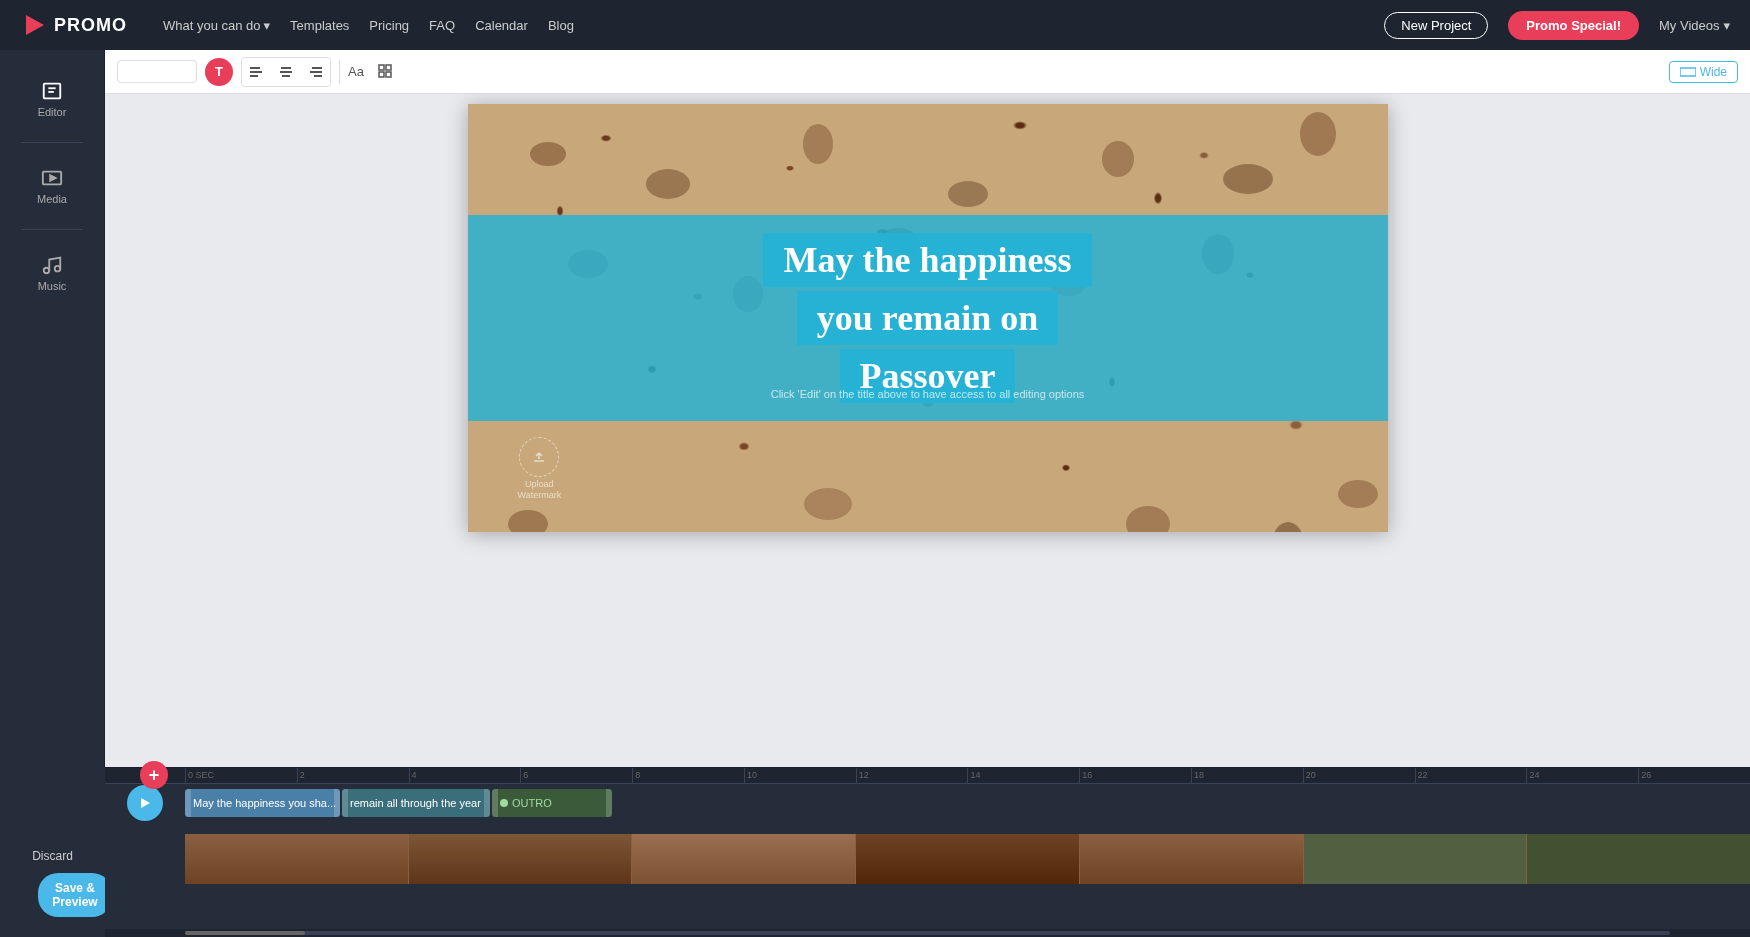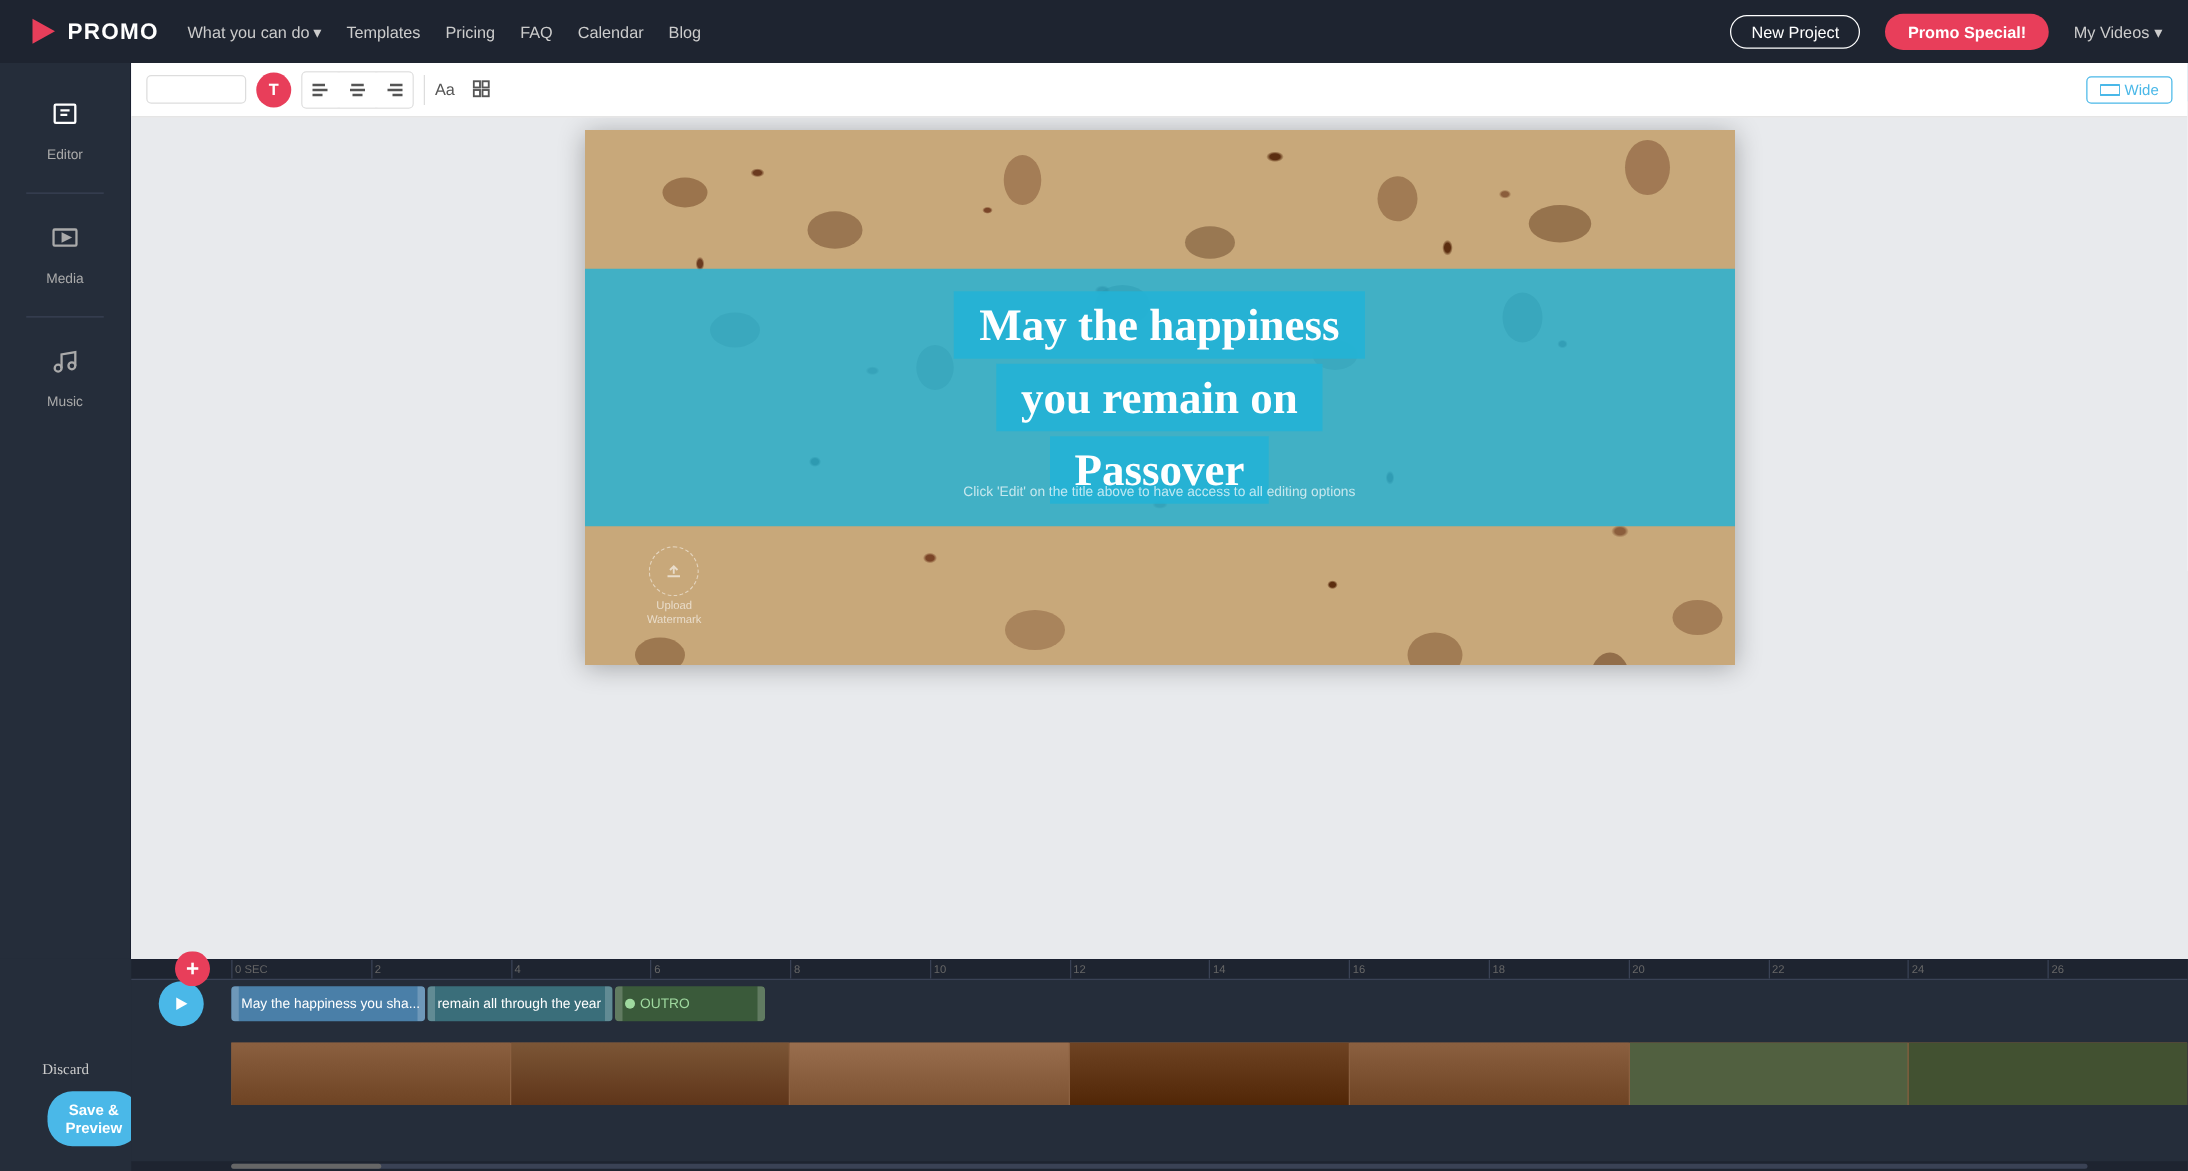--- a/index.html
+++ b/index.html
@@ -4,21 +4,21 @@
   <style>
     * { box-sizing: border-box; margin: 0; padding: 0; }
     body { font-family: 'Arial', sans-serif; background: #1e2430; color: #fff; overflow: hidden; width: 1750px; height: 937px; }
 
     
     .top-nav {
       display: flex; align-items: center; height: 50px;
       background: #1e2430; padding: 0 20px; gap: 20px;
       position: fixed; top: 0; left: 0; right: 0; z-index: 100;
     }
-    .logo { display: flex; align-items: center; gap: 6px; margin-right: 3px; }
+    .logo { display: flex; align-items: center; gap: 6px; margin-right: 16px; }
     .logo-icon { width: 28px; height: 28px; }
     .logo-text { color: #fff; font-weight: bold; font-size: 18px; letter-spacing: 1px; }
     .nav-item { color: #ccc; font-size: 13px; cursor: pointer; display: flex; align-items: center; gap: 3px; }
     .nav-spacer { flex: 1; }
     .btn-new-project {
       border: 1.5px solid #fff; background: transparent; color: #fff;
       border-radius: 20px; padding: 5px 16px; font-size: 13px; cursor: pointer;
     }
     .btn-promo-special {
       background: #e83e5a; color: #fff; border: none;
@@ -28,21 +28,21 @@
       background: transparent; color: #ccc; border: none; font-size: 13px; cursor: pointer; display: flex; align-items: center; gap: 4px;
     }
 
     
     .left-sidebar {
       position: fixed; top: 50px; left: 0; width: 105px; height: calc(100% - 50px);
       background: #252d3a; display: flex; flex-direction: column; align-items: center;
       padding-top: 20px; gap: 10px; border-right: 1px solid #1a2030;
     }
     .sidebar-item {
-      display: flex; flex-direction: column; align-items: center; gap: 16px;
+      display: flex; flex-direction: column; align-items: center; gap: 4px;
       padding: 10px 0; width: 100%; cursor: pointer; color: #aaa; font-size: 11px;
     }
     .sidebar-item svg { width: 22px; height: 22px; }
     .sidebar-divider { width: 60%; height: 1px; background: #3a4255; margin: 4px 0; }
 
     
     .main-content {
       position: fixed; top: 50px; left: 105px; right: 0; bottom: 0;
       display: flex; flex-direction: column;
     }
@@ -279,21 +279,21 @@
       display: flex; gap: 1px; overflow: hidden; position: relative;
     }
     .video-thumb { flex: 1; background: #6b4020; min-width: 0; }
 
     
     .bottom-actions {
       position: fixed; bottom: 0; left: 0; width: 105px; height: 170px;
       background: #252d3a; display: flex; flex-direction: column; align-items: center;
       justify-content: flex-end; padding-bottom: 20px; gap: 10px;
     }
-    .btn-discard { background: transparent; color: #ccc; border: none; font-size: 12px; cursor: pointer; font-family: Liberation Serif, serif; }
+    .btn-discard { background: transparent; color: #ccc; border: none; font-size: 12px; cursor: pointer; }
     .btn-save { background: #4ab8e8; color: #fff; border: none; border-radius: 20px; padding: 8px 14px; font-size: 12px; cursor: pointer; font-weight: bold; margin-left: 45px; }
 
     
     .timeline-scrollbar {
       height: 8px; background: #1e2430; display: flex; align-items: center; padding: 0 80px;
     }
     .scrollbar-track { flex: 1; height: 4px; background: #3a4255; border-radius: 2px; position: relative; }
     .scrollbar-thumb { width: 120px; height: 4px; background: #666; border-radius: 2px; }
   </style>
 </head>

